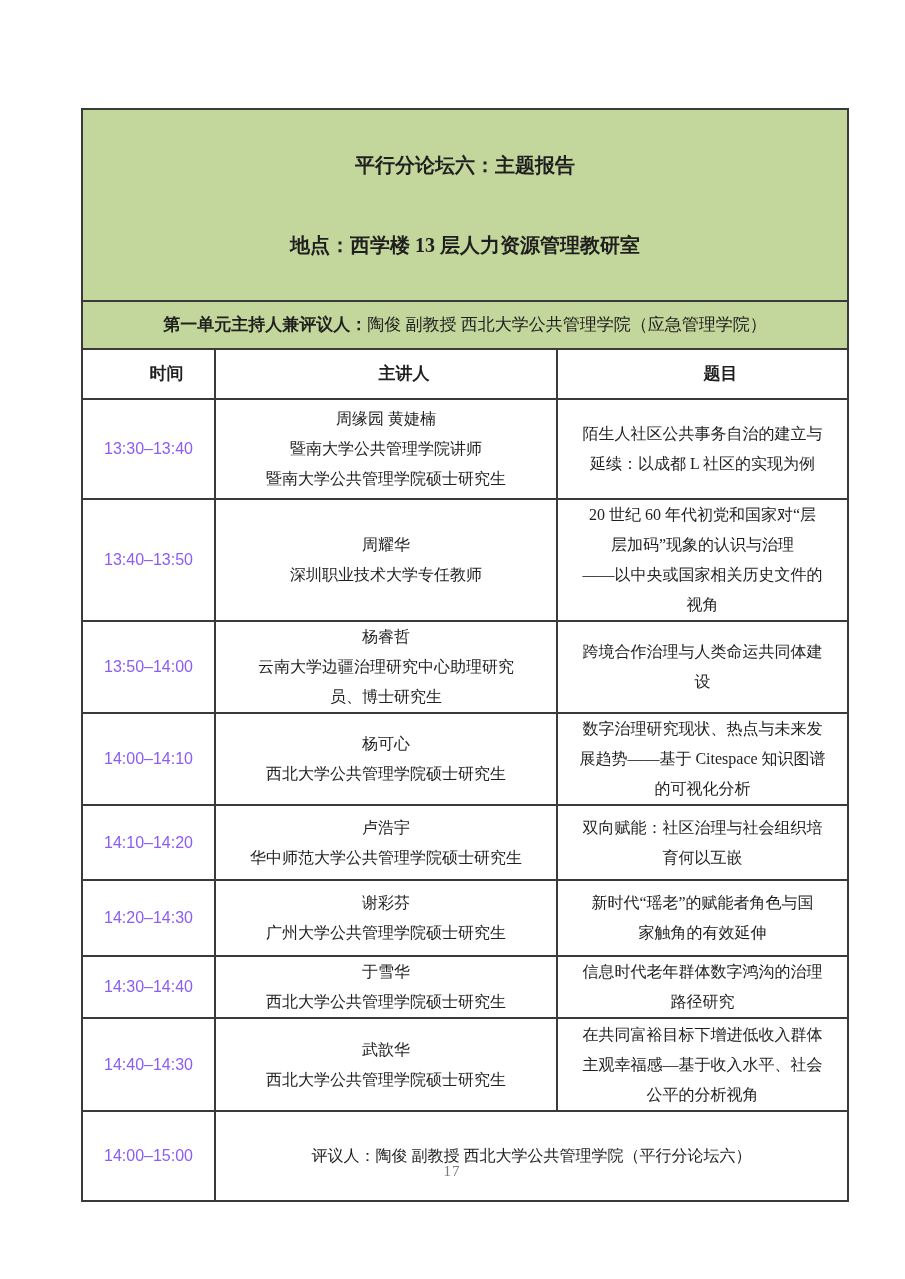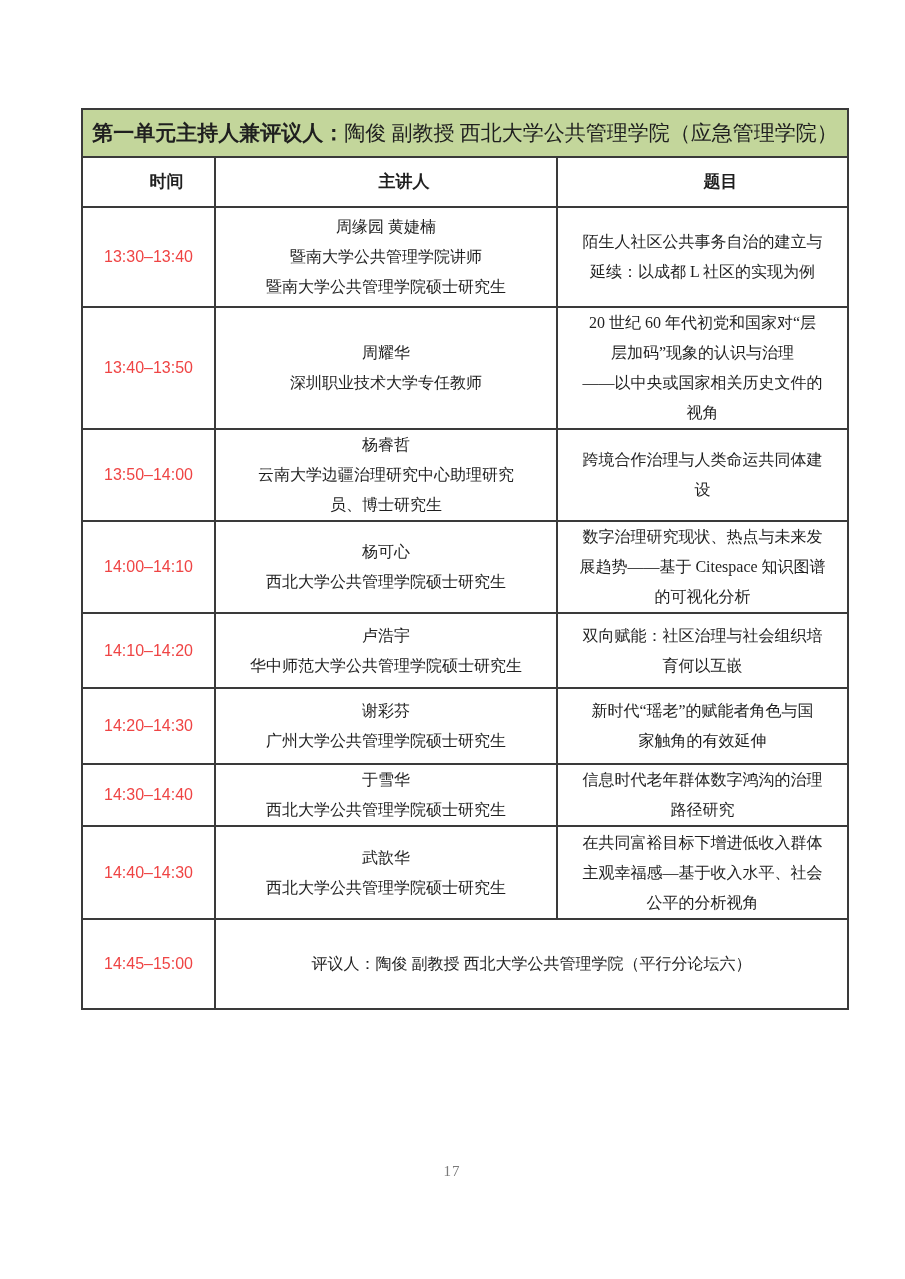--- a/index.html
+++ b/index.html
@@ -42,35 +42,35 @@
     height: 101px;
     font-weight: bold;
     font-size: 20px;
     line-height: 30px;
     padding: 0;
   }
   tr.green-main .hline { line-height: 50px; }
   tr.green-sub td {
     background: #c3d69b;
     height: 46px;
-    font-size: 21px;
+    font-size: 17px;
     line-height: 22px;
   }
   tr.green-sub .lbl { font-weight: bold; }
   tr.head th {
     height: 48px;
     font-weight: bold;
     font-size: 17px;
     background: #ffffff;
     padding-left: 40px;
   }
   td.time {
     font-family: "Liberation Sans", "DejaVu Sans", sans-serif;
     font-size: 16px;
-    color: #ef4444;
+    color: #8b5cf6;
   }
   tr.r1 td { height: 98px; }
   tr.r2 td { height: 117px; }
   tr.r3 td { height: 86px; }
   tr.r4 td { height: 88px; }
   tr.r5 td { height: 73px; }
   tr.r6 td { height: 74px; }
   tr.r7 td { height: 58px; }
   tr.r8 td { height: 91px; }
   tr.r9 td { height: 88px; }
@@ -91,20 +91,26 @@
 
 <div class="sheet">
   <table class="program">
     <colgroup>
       <col class="c-time">
       <col class="c-speaker">
       <col class="c-topic">
     </colgroup>
 
     <tbody>
+        <tr class="green-main">
+      <td colspan="3">
+        <div class="hline">平行分论坛六：主题报告</div>
+        <div class="hline">地点：西学楼 13 层人力资源管理教研室</div>
+      </td>
+    </tr>
 
     <tr class="green-sub">
       <td colspan="3"><span class="lbl">第一单元主持人兼评议人：</span><span>陶俊 副教授 西北大学公共管理学院（应急管理学院）</span></td>
     </tr>
 
     <tr class="head">
       <th>时间</th>
       <th>主讲人</th>
       <th>题目</th>
     </tr>
@@ -173,20 +179,20 @@
     <tr class="r8">
       <td class="time">14:40–14:30</td>
       <td>武歆华
 西北大学公共管理学院硕士研究生</td>
       <td>在共同富裕目标下增进低收入群体
 主观幸福感—基于收入水平、社会
 公平的分析视角</td>
     </tr>
 
     <tr class="r9">
-      <td class="time">14:45–15:00</td>
+      <td class="time">14:00–15:00</td>
       <td colspan="2">评议人：陶俊 副教授 西北大学公共管理学院（平行分论坛六）</td>
     </tr>
   </tbody>
     </table>
 </div>
 
 <div class="page-number">17</div>
 
 </body></html>

